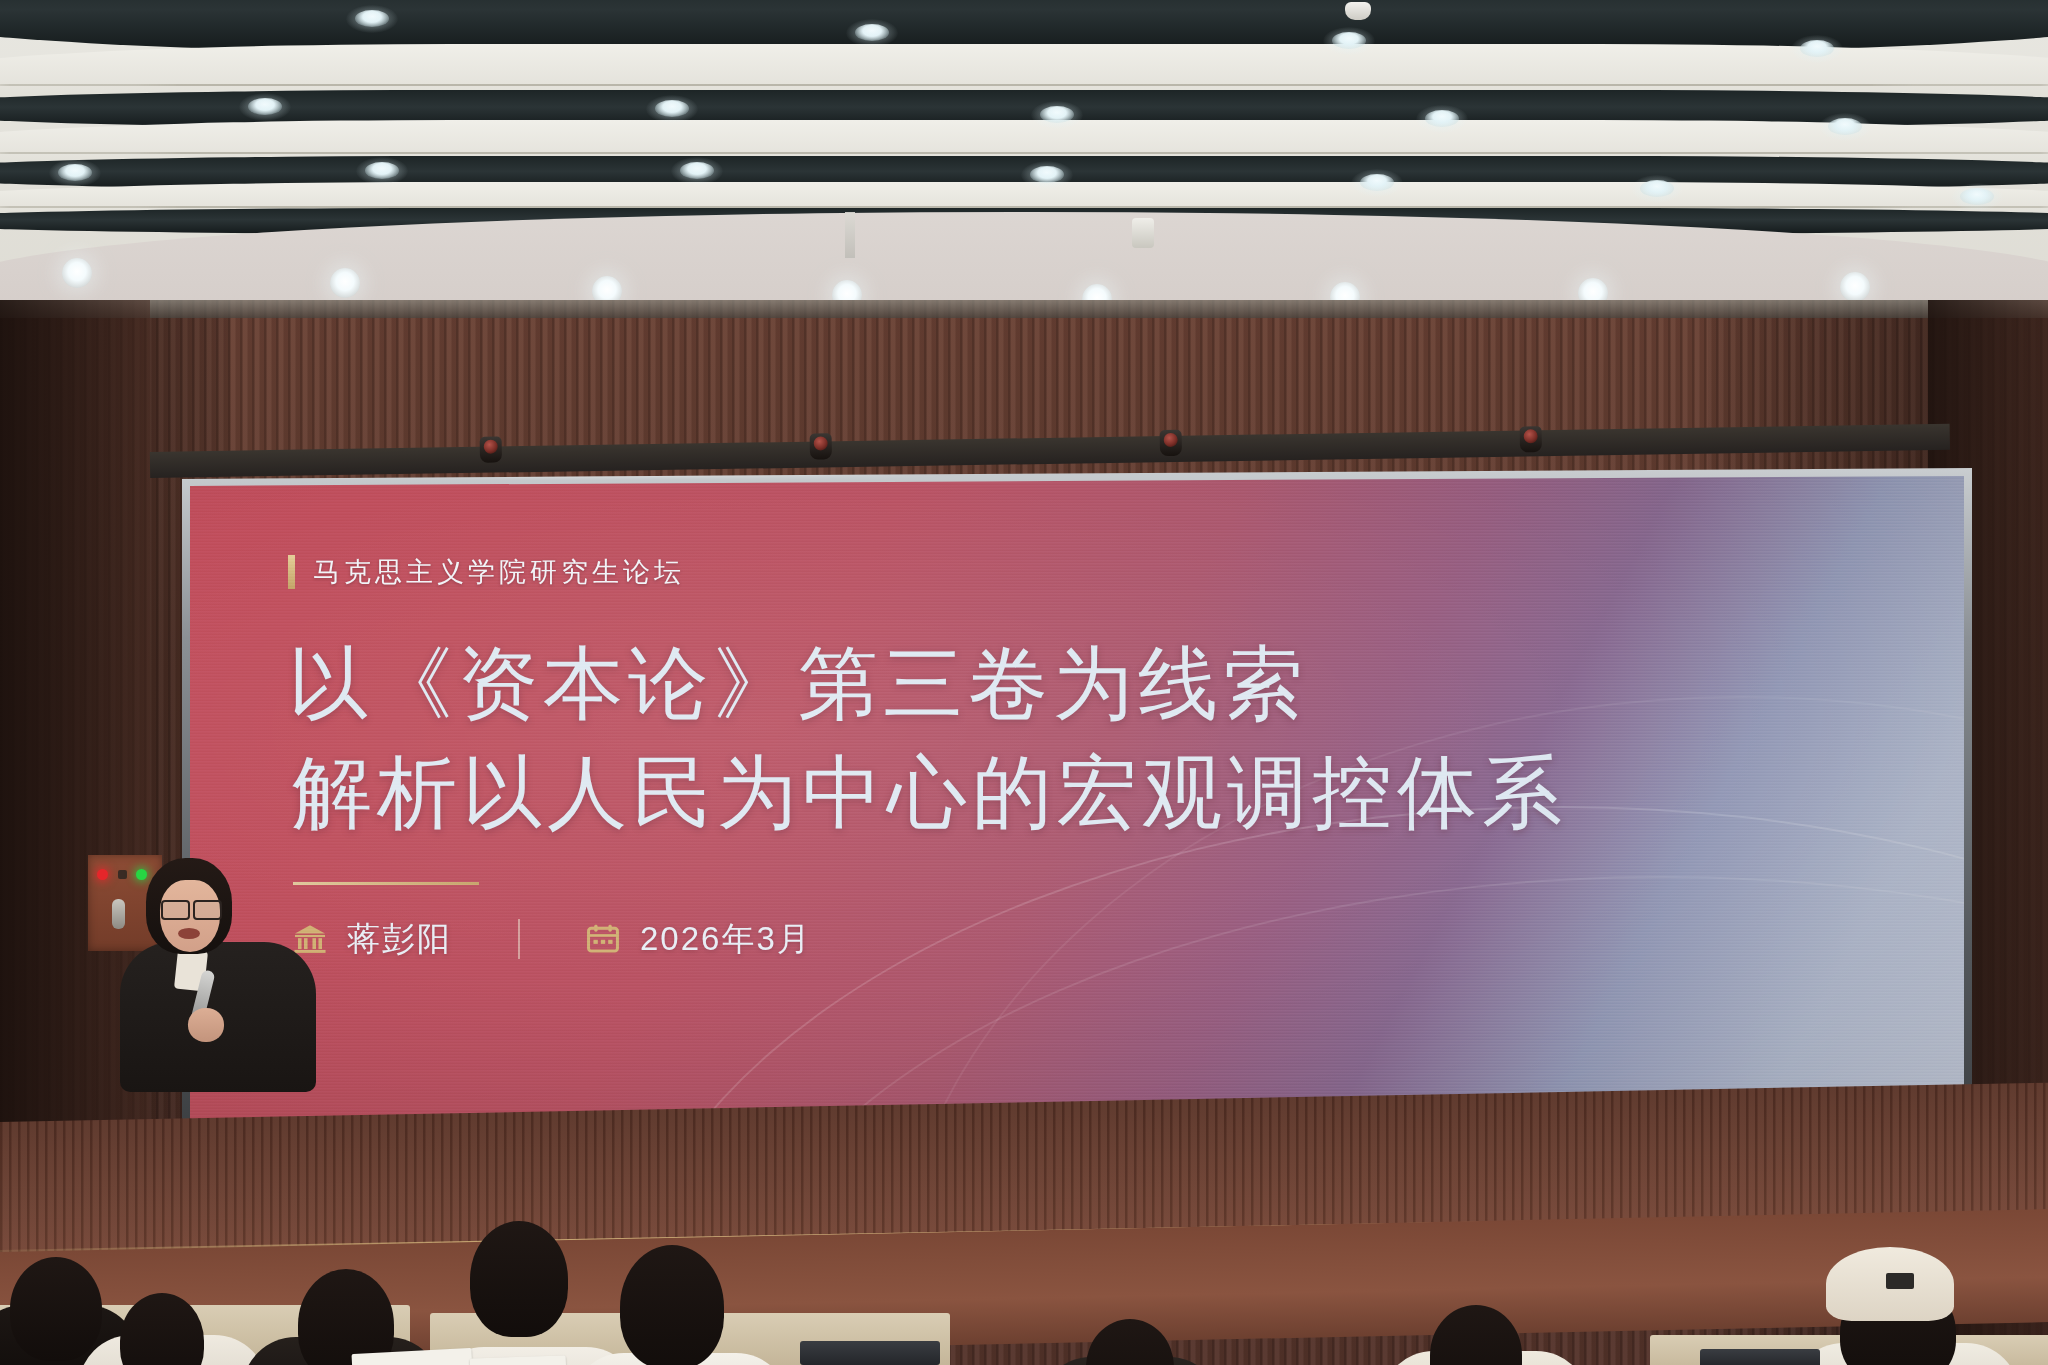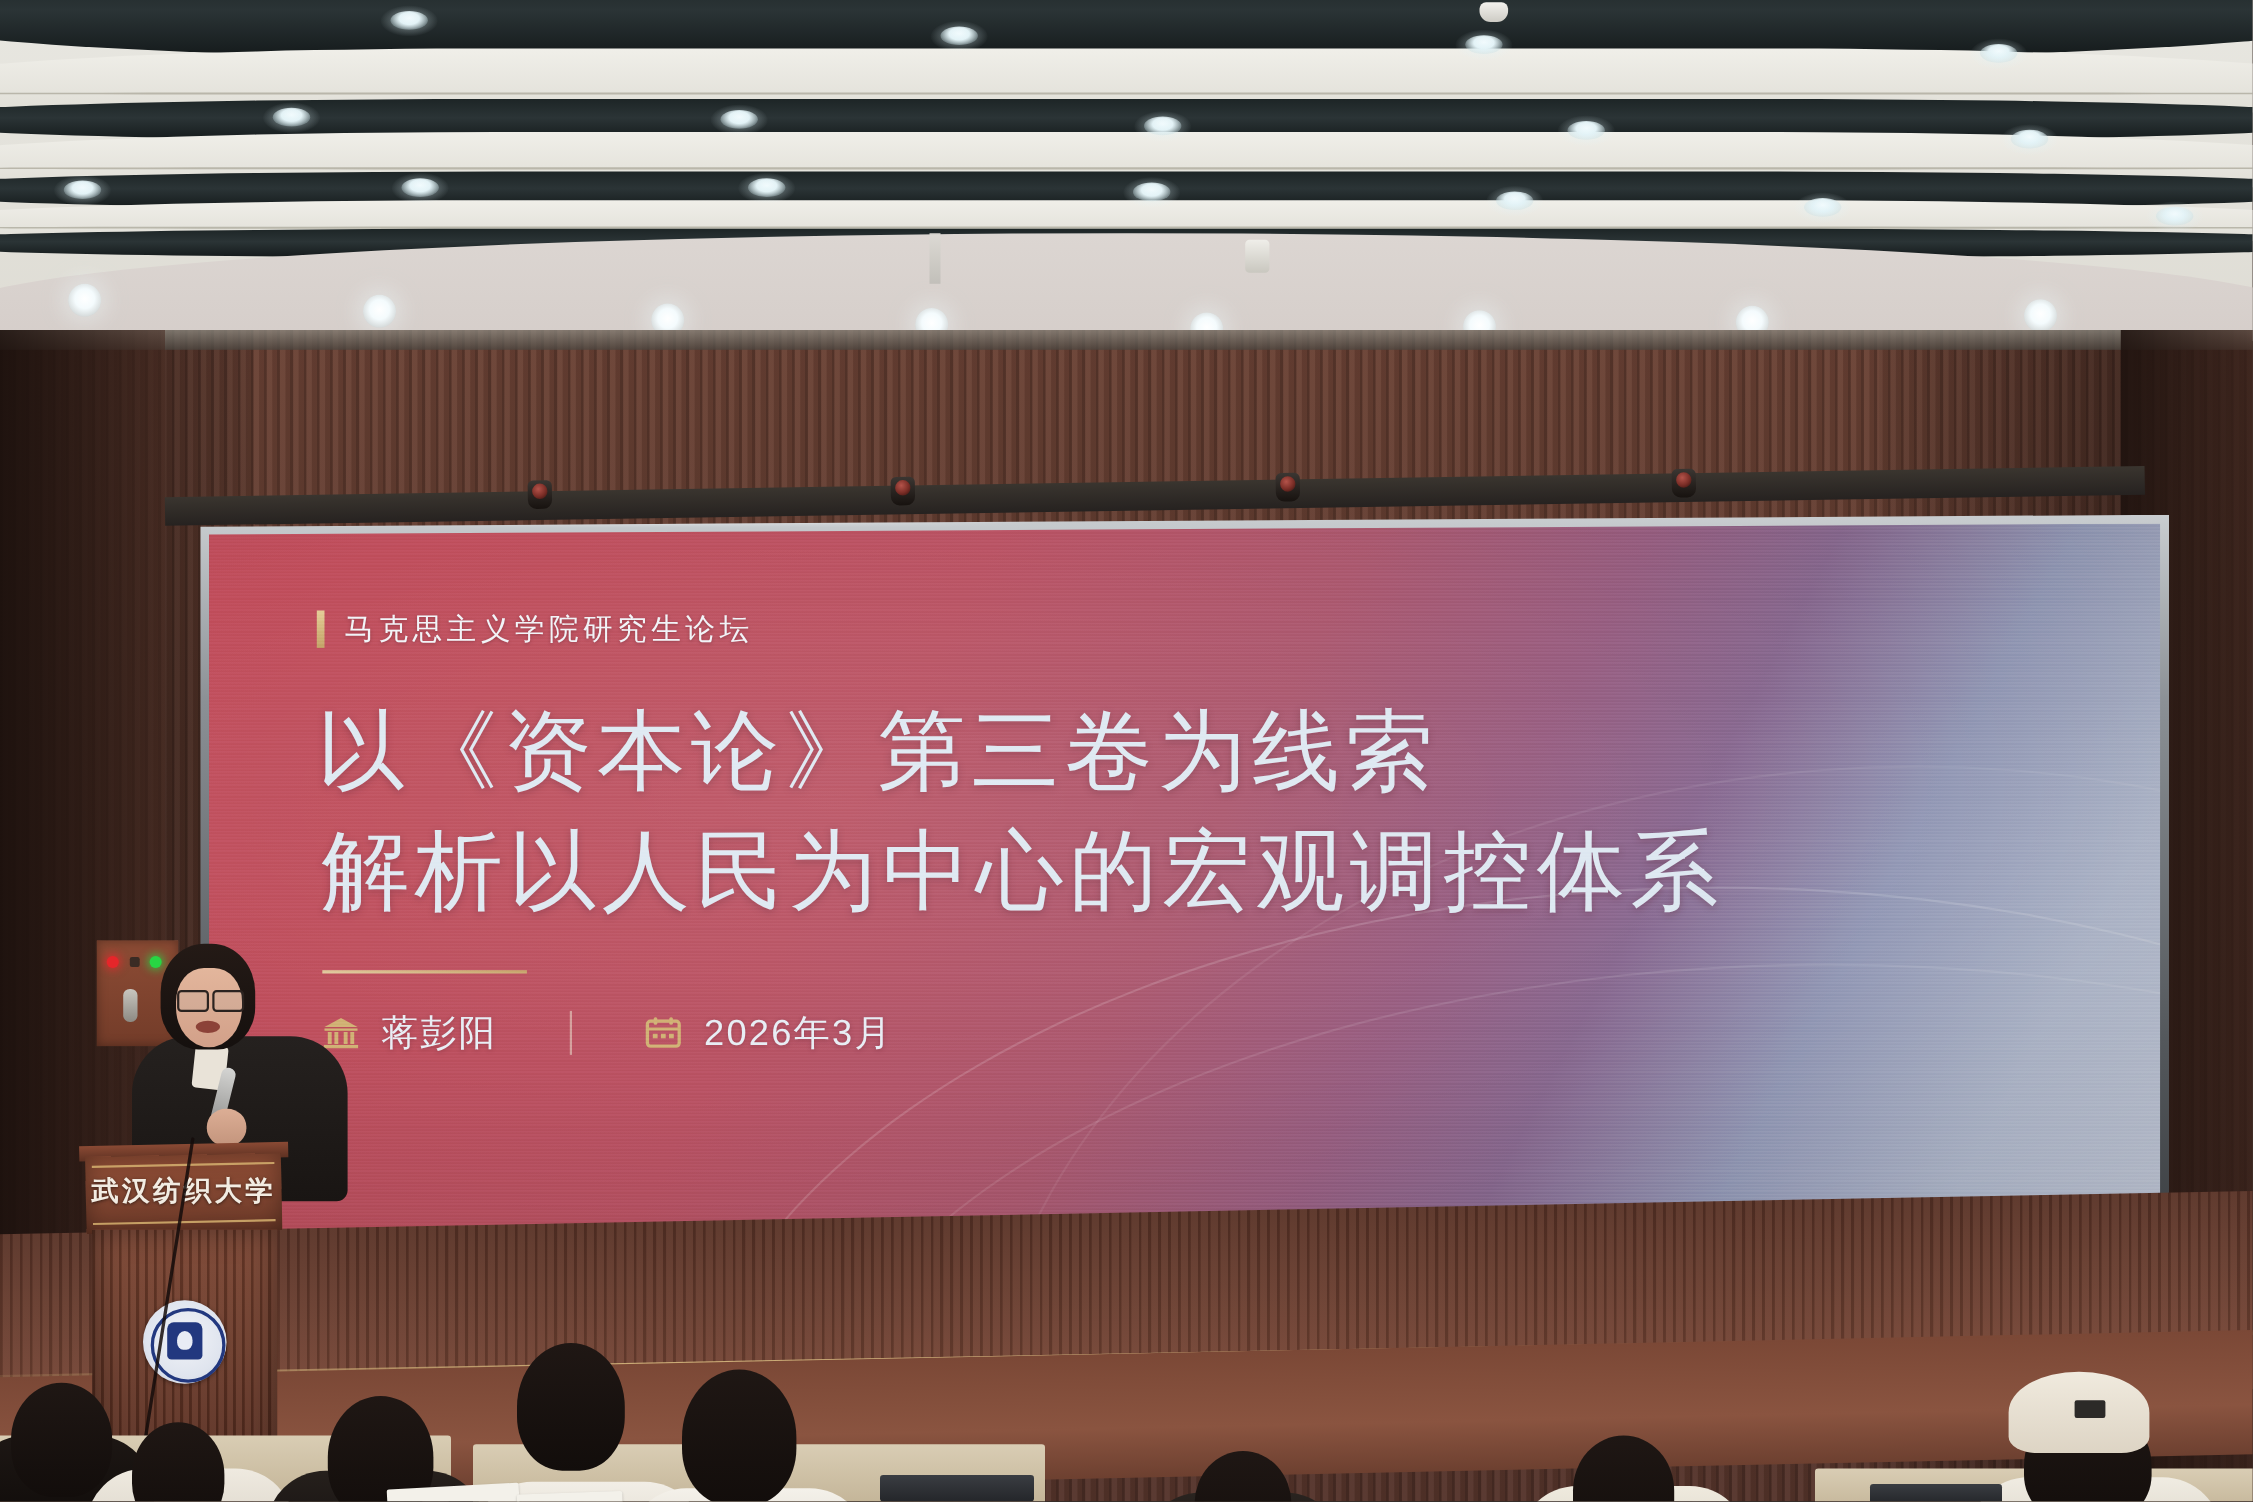--- a/index.html
+++ b/index.html
@@ -691,36 +691,20 @@
     <div class="spk-face"></div>
     <div class="spk-glasses">
         <span></span>
         <span></span>
       </div>
     <div class="spk-mouth"></div>
     <div class="spk-mic"></div>
     <div class="spk-hand"></div>
   </div>
 
-  <div class="podium">
-    <div class="podium-top"></div>
-    <div class="podium-face">
-      <div class="trim" style="top:8px;"></div>
-      <div class="trim" style="top:60px;"></div>
-    </div>
-    <div class="podium-name">武汉纺织大学</div>
-    <div class="podium-body">
-      <div class="vgrain"></div>
-      <div class="emblem">
-        <div class="ring"></div>
-        <div class="core"></div>
-      </div>
-    </div>
-    <div class="podium-cable"></div>
-  </div>
 
   <div class="audience">
     <div class="desk" style="left:-10px;  top:120px; width:420px; height:60px;"></div>
     <div class="desk" style="left:430px;  top:128px; width:520px; height:56px;"></div>
     <div class="desk" style="left:1650px; top:150px; width:420px; height:40px;"></div>
 
     <div class="shoulders" style="left:-30px; top:120px; width:170px; height:80px; background:linear-gradient(180deg,#1d1714 0%,#100c0a 100%);"></div>
     <div class="head" style="left:10px; top:72px; width:92px; height:104px;"></div>
 
     <div class="shoulders" style="left:78px; top:150px; width:190px; height:70px; background:linear-gradient(180deg,#efeae0 0%,#d8d2c6 100%);"></div>

